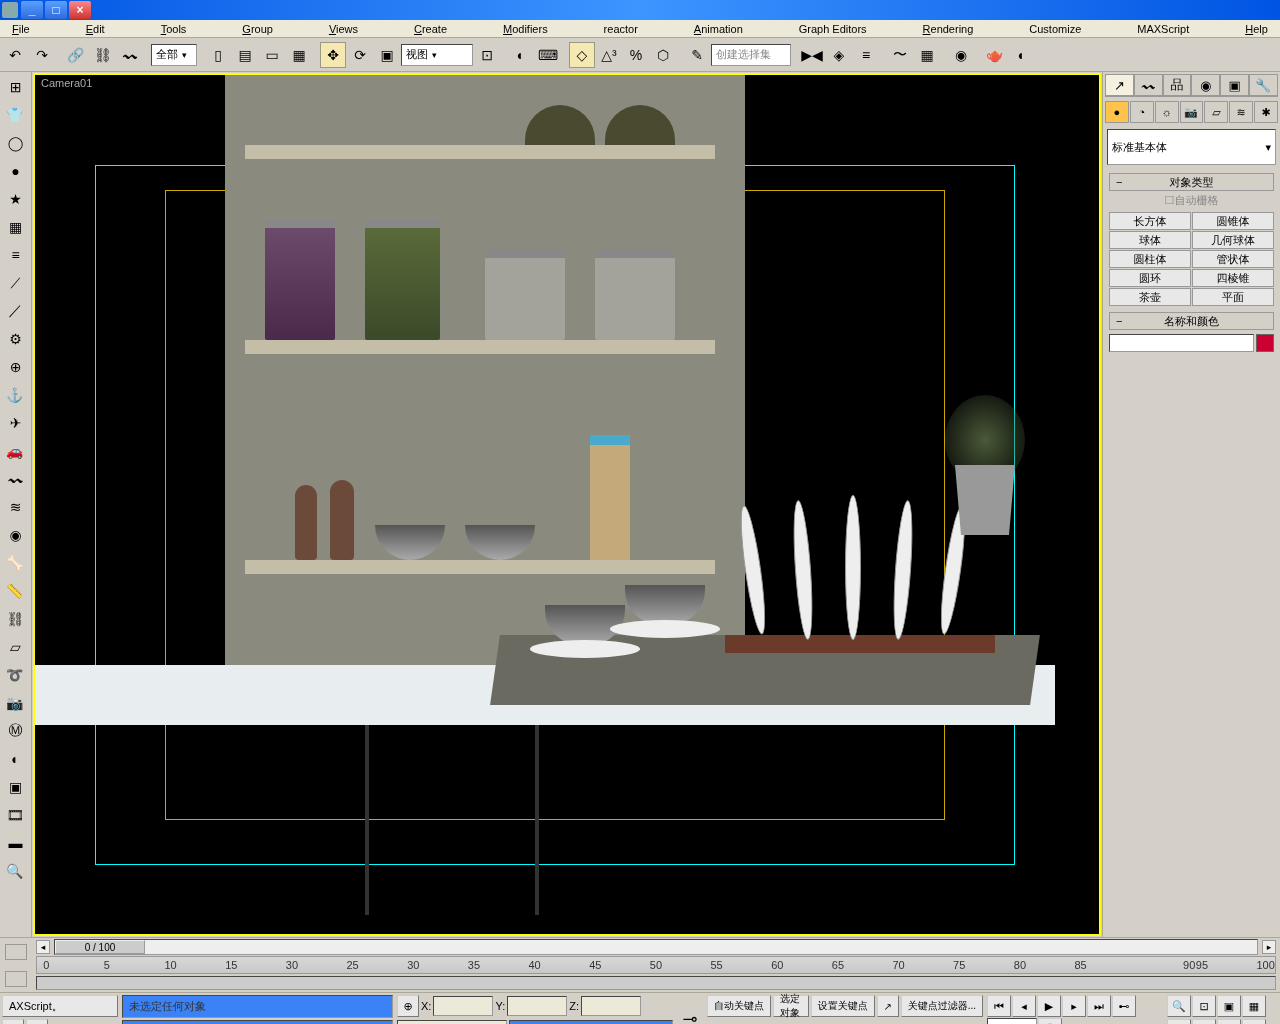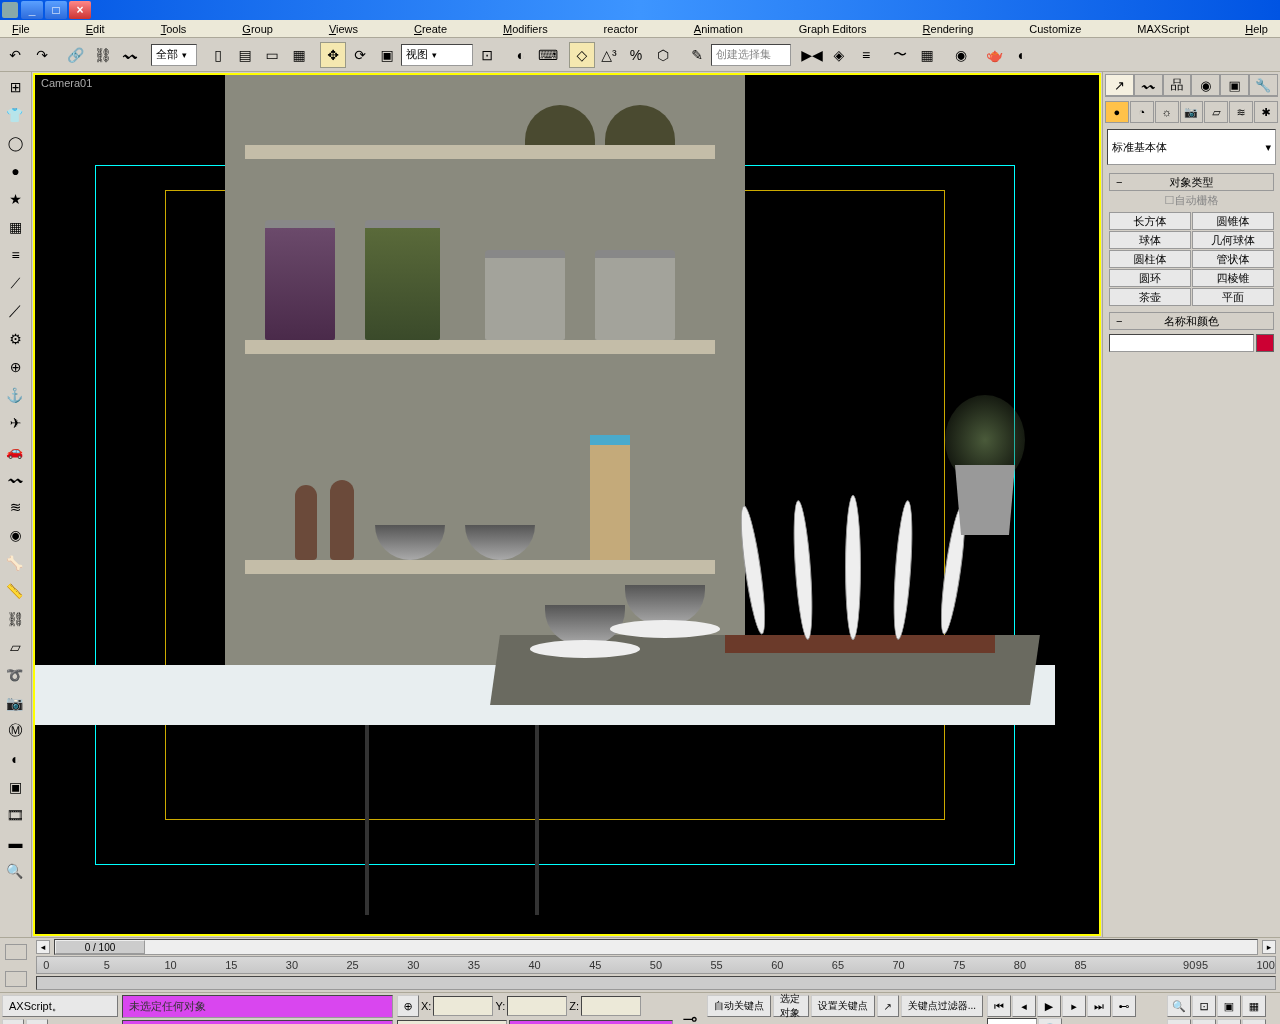--- a/index.html
+++ b/index.html
@@ -71,21 +71,21 @@
 .tl-slider-track { flex: 1; height: 16px; background: #eee; border: 1px inset #999; position: relative; }
 .tl-slider-handle { position: absolute; left: 0; width: 90px; height: 14px; background: #ccc; border: 1px outset #eee; display: flex; align-items: center; justify-content: center; font-size: 10px; }
 .tl-ruler { height: 18px; background: linear-gradient(#d8d8d8, #c8c8c8); border: 1px solid #999; margin: 0 4px; position: relative; font-size: 9px; }
 .tl-tick { position: absolute; top: 2px; color: #333; }
 .tl-scroll { height: 14px; margin: 2px 4px 0; background: #ccc; border: 1px inset #999; }
 
 .status-bar { height: 52px; background: #d4d0c8; border-top: 1px solid #aca899; display: flex; }
 .sb-left { width: 120px; display: flex; flex-direction: column; padding: 2px; gap: 2px; }
 .sb-btn { height: 22px; border: 1px outset #ccc; display: flex; align-items: center; padding: 0 6px; background: #e8e8e8; }
 .sb-prompt { flex: 1; display: flex; flex-direction: column; padding: 2px; gap: 2px; }
-.sb-prompt-line { height: 22px; border: 1px inset #999; background: #d946ef; display: flex; align-items: center; padding: 0 6px; color: #333; flex: 1; }
+.sb-prompt-line { height: 22px; border: 1px inset #999; background: #3b82f6; display: flex; align-items: center; padding: 0 6px; color: #333; flex: 1; }
 .sb-coords { width: 280px; display: flex; align-items: flex-start; padding: 2px; gap: 2px; flex-wrap: wrap; }
 .sb-coord { display: flex; align-items: center; height: 22px; gap: 2px; }
 .sb-coord input { width: 60px; height: 20px; border: 1px inset #999; background: #ece9d8; }
 .sb-grid { height: 22px; border: 1px inset #999; background: #ece9d8; padding: 0 6px; display: flex; align-items: center; width: 110px; }
 .sb-anim { width: 280px; display: flex; flex-wrap: wrap; padding: 2px; gap: 2px; align-content: flex-start; }
 .sb-anim-btn { height: 22px; border: 1px outset #ccc; padding: 0 6px; display: flex; align-items: center; background: #e8e8e8; font-size: 10px; }
 .sb-playback { width: 180px; display: flex; flex-wrap: wrap; padding: 2px; gap: 1px; align-content: flex-start; }
 .sb-play-btn { width: 24px; height: 22px; border: 1px outset #ccc; display: flex; align-items: center; justify-content: center; background: #e8e8e8; }
 .sb-nav { width: 115px; display: flex; flex-wrap: wrap; padding: 2px; gap: 1px; }
 .sb-nav-btn { width: 24px; height: 22px; border: 1px outset #ccc; display: flex; align-items: center; justify-content: center; background: #e8e8e8; }

